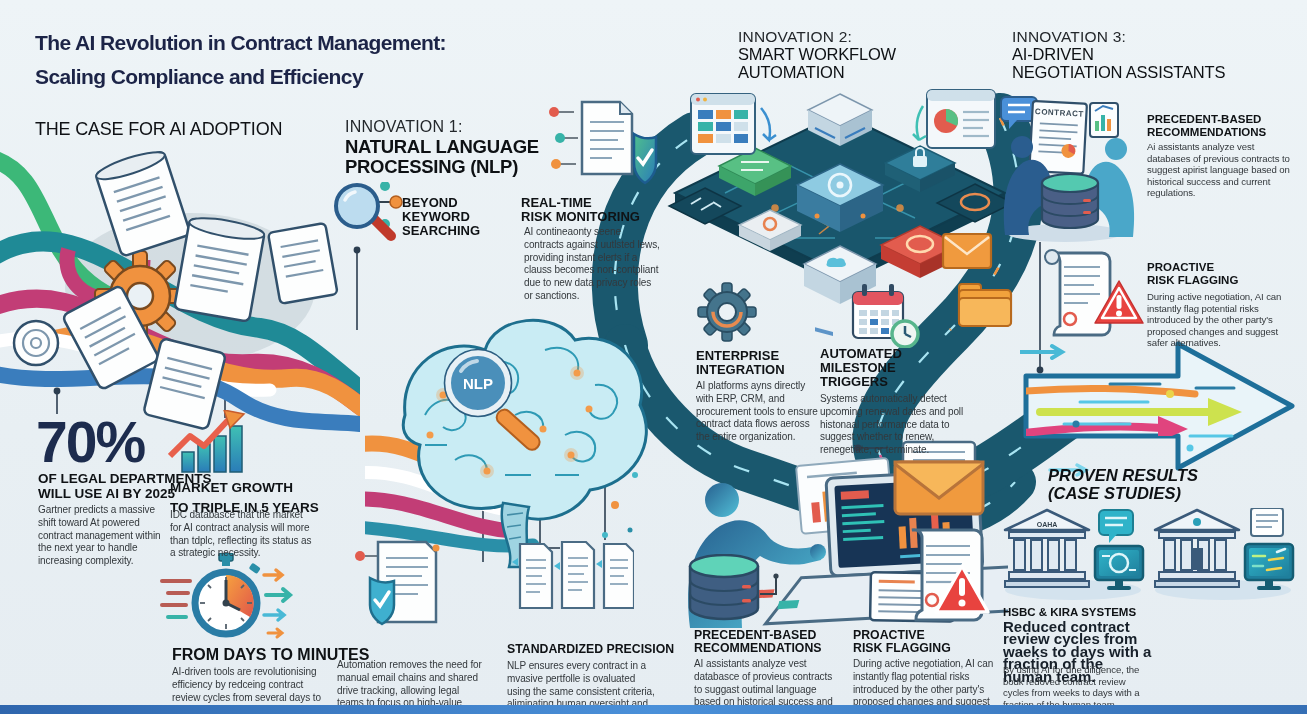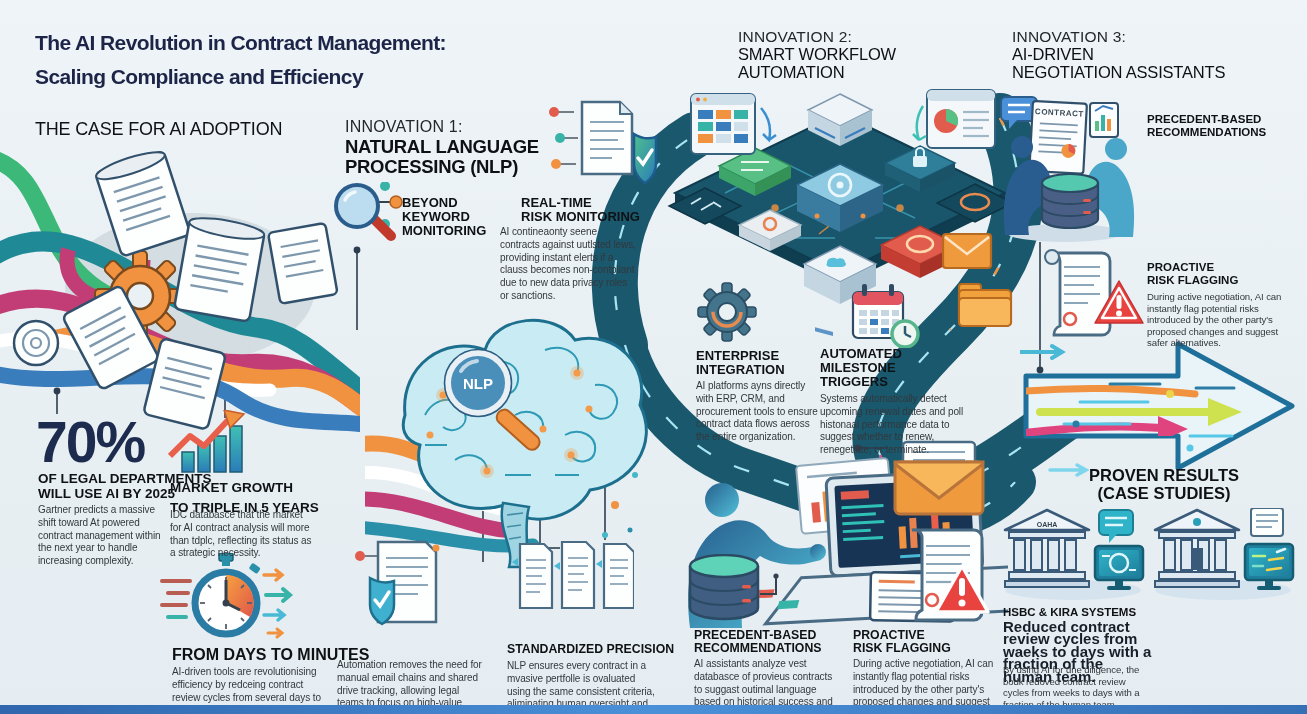--- a/index.html
+++ b/index.html
@@ -14,21 +14,21 @@
   .kicker{font-size:16px;color:#23272b;letter-spacing:.2px;}
   .inn-title{font-size:18.5px;line-height:19.5px;font-weight:bold;color:#0e1114;letter-spacing:-0.3px;}
   .inn-title-sm{font-size:16.5px;line-height:17.5px;font-weight:normal;color:#0e1114;letter-spacing:-0.2px;}
   .h2{font-size:13px;line-height:14px;font-weight:bold;color:#0f1215;}
   .h2s{font-size:12.3px;line-height:13.2px;font-weight:bold;color:#0f1215;}
   .h3{font-size:11.5px;line-height:12.5px;font-weight:bold;color:#0f1215;}
   .body{font-size:10px;line-height:12.8px;color:#33383c;letter-spacing:-0.1px;}
   .body-s{font-size:9.6px;line-height:11.6px;color:#33383c;letter-spacing:-0.1px;}
   .big-stat{font-size:57px;font-weight:bold;letter-spacing:-2px;color:#1d2c4e;line-height:54px;}
   .hl{font-size:15px;line-height:12.4px;font-weight:bold;color:#17202a;}
-  .center{text-align:center;}
+  .center{text-align:left;font-style:italic;}
   #bottom-bar{position:absolute;left:0;bottom:0;width:1307px;height:9px;
     background:linear-gradient(90deg,#2f66ad,#4a90d9 50%,#356fb5);z-index:4;}
 </style>
 </head>
 <body>
 
 <div id="canvas">
 
   <svg width="0" height="0" class="abs" aria-hidden="true">
     <defs>
@@ -784,25 +784,25 @@
   </div>
 
   <div class="abs z3 sec-head" style="left:35px;top:119px">THE CASE FOR AI ADOPTION</div>
 
   <div class="abs z3 kicker" style="left:345px;top:118px">INNOVATION 1:</div>
   <div class="abs z3 inn-title pre" style="left:345px;top:137px">NATURAL LANGUAGE
 PROCESSING (NLP)</div>
 
   <div class="abs z3 h2 pre" style="left:402px;top:196px">BEYOND
 KEYWORD
-MONITORING</div>
+SEARCHING</div>
 
   <div class="abs z3 h2 pre" style="left:521px;top:196px">REAL-TIME
 RISK MONITORING</div>
-  <div class="abs z3 body" style="left:500px;top:226px;width:136px">AI contineaonty seene contracts against uutlsted lews, providing instant elerts if a clauss becomes non-contpliant due to new data privacy roles or sanctions.</div>
+  <div class="abs z3 body" style="left:524px;top:226px;width:136px">AI contineaonty seene contracts against uutlsted lews, providing instant elerts if a clauss becomes non-contpliant due to new data privacy roles or sanctions.</div>
 
   <div class="abs z3 big-stat" style="left:36px;top:415px">70%</div>
   <div class="abs z3 h2 pre" style="left:38px;top:472px;font-size:13.5px;line-height:14.5px">OF LEGAL DEPARTMENTS
 WILL USE AI BY 2025</div>
   <div class="abs z3 body" style="left:38px;top:504px;width:128px">Gartner predicts a massive shift toward At powered contract management within the next year to handle increasing complexity.</div>
 
   <div class="abs z3 h2 pre" style="left:170px;top:478px;font-size:13.5px;line-height:20px">MARKET GROWTH
 TO TRIPLE IN 5 YEARS</div>
   <div class="abs z3 body" style="left:170px;top:509px;width:142px">IDC databasce that the market for AI contract analysis will more than tdplc, reflecting its status as a strategic necessity.</div>
 
@@ -834,20 +834,21 @@
   <div class="abs z3 h2s pre" style="left:853px;top:629px">PROACTIVE
 RISK FLAGGING</div>
   <div class="abs z3 body" style="left:853px;top:658px;width:150px">During active negotiation, AI can instantly flag potential risks introduced by the other party's proposed changes and suggest safer alternatives.</div>
 
   <div class="abs z3 kicker" style="left:1012px;top:28px;font-size:15.5px">INNOVATION 3:</div>
   <div class="abs z3 inn-title-sm pre" style="left:1012px;top:46px">AI-DRIVEN
 NEGOTIATION ASSISTANTS</div>
 
   <div class="abs z3 h3 pre" style="left:1147px;top:113px">PRECEDENT-BASED
 RECOMMENDATIONS</div>
+  <div class="abs z3 body-s" style="left:1147px;top:141px;width:152px">Ai assistants analyze vest databases of previous contracts to suggest apirist language based on historical success and current regulations.</div>
 
   <div class="abs z3 h3 pre" style="left:1147px;top:261px">PROACTIVE
 RISK FLAGGING</div>
   <div class="abs z3 body-s" style="left:1147px;top:291px;width:154px">During active negotiation, AI can instantly flag potential risks introduced by the other party's proposed changes and suggest safer alternatives.</div>
 
   <div class="abs z3 pre center" style="left:1048px;top:466px;width:232px;font-size:16.5px;line-height:18px;font-weight:bold;color:#0e1114">PROVEN RESULTS
 (CASE STUDIES)</div>
 
   <div class="abs z3 h3" style="left:1003px;top:606px">HSBC &amp; KIRA SYSTEMS</div>
   <div class="abs z3 hl" style="left:1003px;top:621px;width:150px">Reduced contract review cycles from waeks to days with a fraction of the human team.</div>

